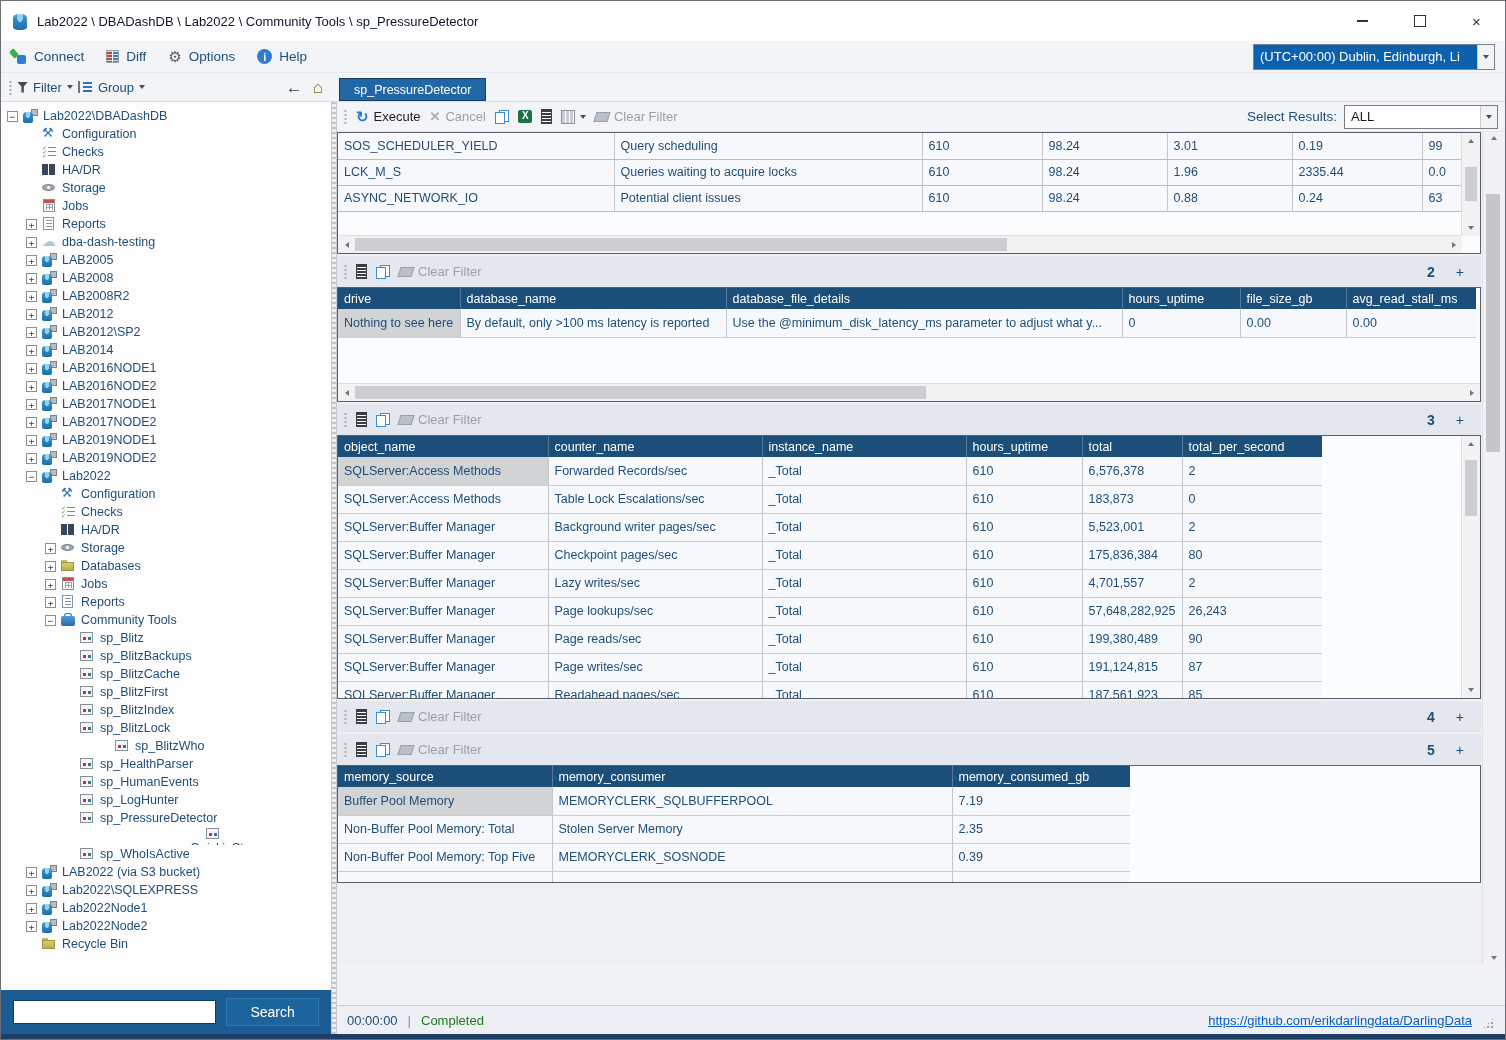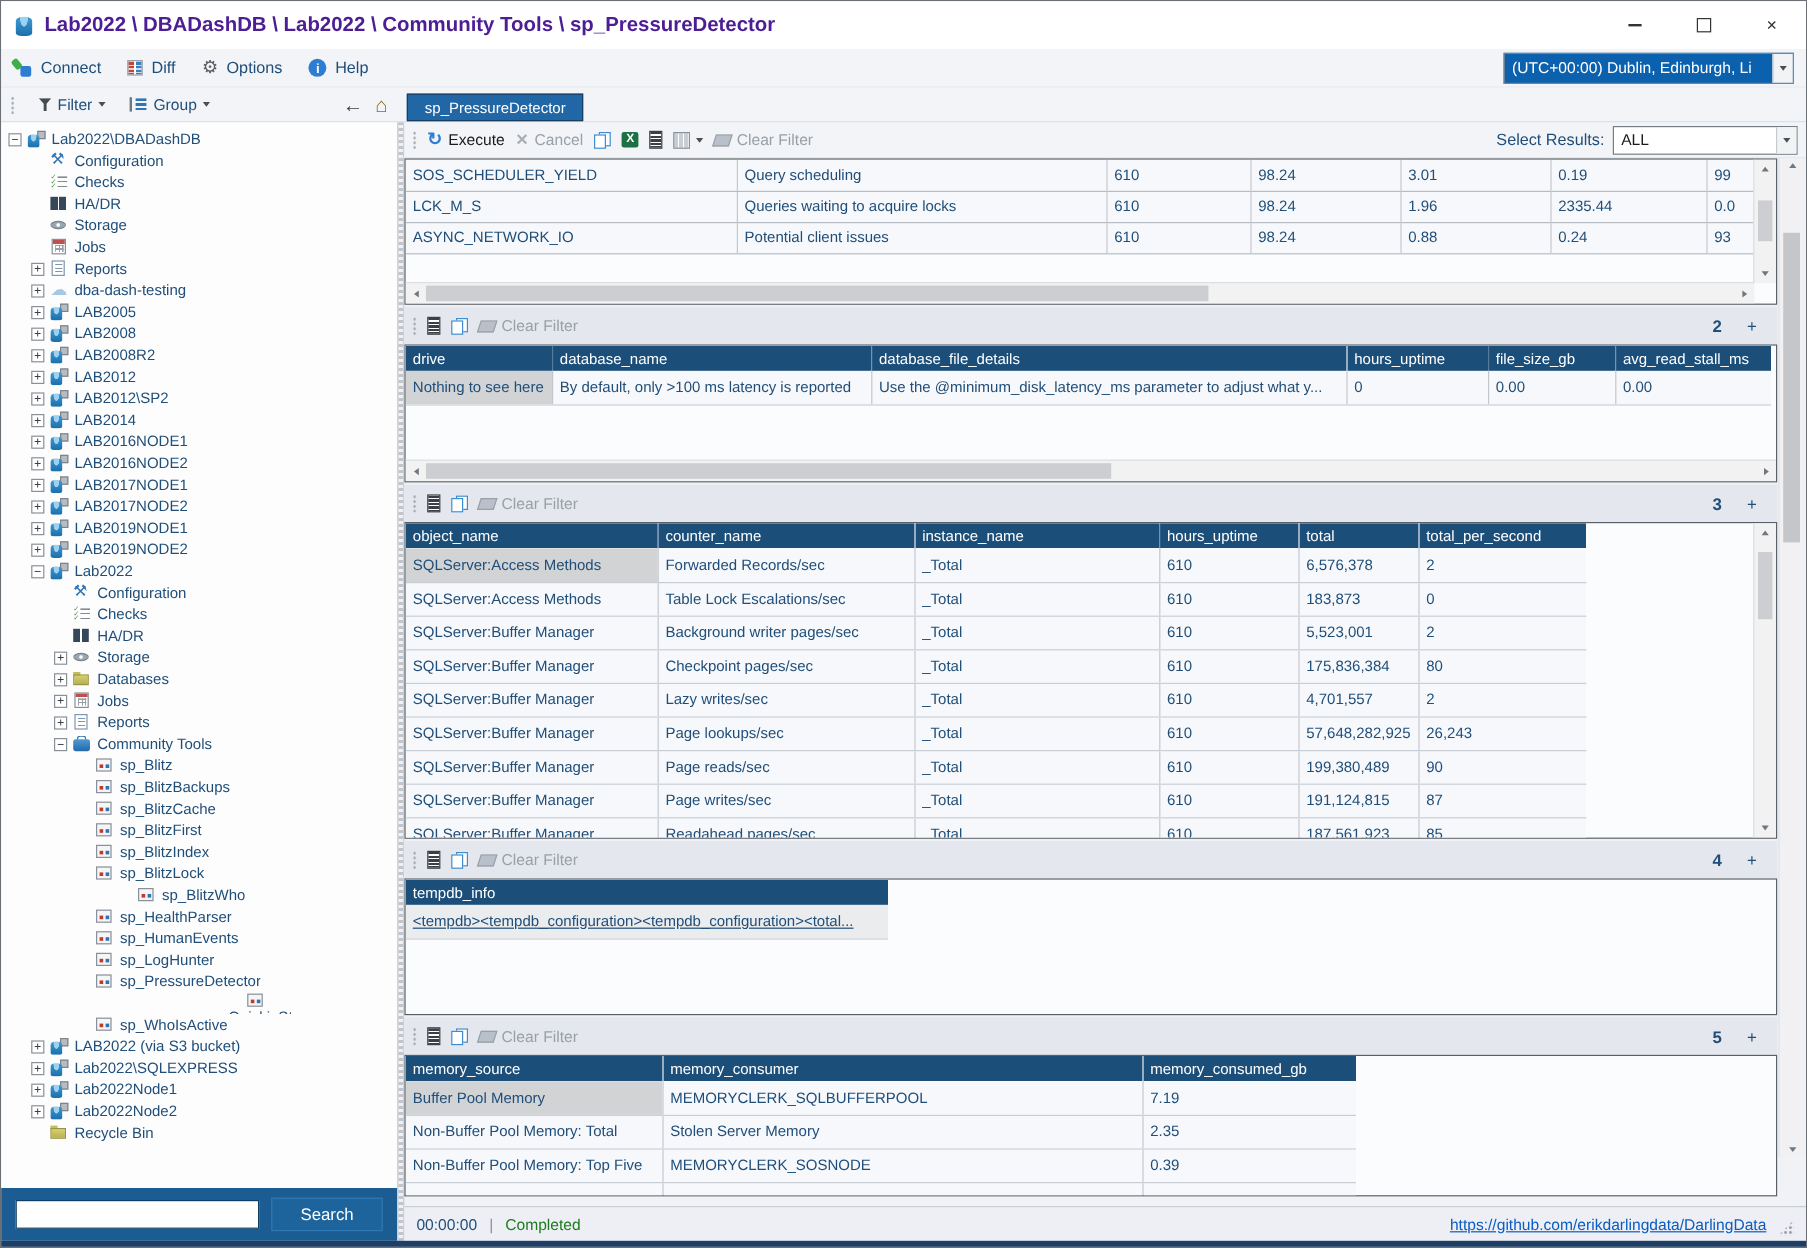--- a/index.html
+++ b/index.html
@@ -5,21 +5,21 @@
   html,body{margin:0;padding:0;}
   body{width:1506px;height:1040px;overflow:hidden;font-family:"Liberation Sans",sans-serif;background:#d8dadd;}
   .app{width:1506px;height:1040px;display:flex;flex-direction:column;background:#f0f2f6;box-sizing:border-box;border:1px solid #6b7076;}
 
   
   .titlebar{height:40px;background:#ffffff;display:flex;align-items:center;padding-left:12px;gap:9px;flex:none;}
   .app-icon{width:15px;height:17px;position:relative;flex:none;}
   .app-icon::after{content:"";position:absolute;left:0;bottom:0;width:14px;height:16px;
     background:radial-gradient(ellipse at 50% 10%,#9ed1f0 30%,transparent 34%),linear-gradient(#3f9ad4,#1b6faa);
     border-radius:6px 6px 5px 5px/4px 4px 3px 3px;}
-  .win-title{font-size:17px;color:#4c1d95;font-weight:bold;}
+  .win-title{font-size:13px;color:#0f172a;}
   .win-controls{margin-left:auto;display:flex;height:40px;}
   .win-btn{width:57px;height:40px;display:flex;align-items:center;justify-content:center;color:#333;}
   .glyph-min{width:11px;height:2px;background:#333;}
   .glyph-max{width:10px;height:10px;border:1.3px solid #333;}
   .glyph-close{font-size:15px;color:#333;line-height:1;}
 
   
   .menubar{height:31px;background:#f2f4f7;display:flex;align-items:center;padding:0 10px;gap:22px;flex:none;border-bottom:1px solid #e6e8ec;}
   .menu-item{display:flex;align-items:center;gap:7px;font-size:13.5px;color:#1f4e79;}
   .icon-connect{width:16px;height:15px;position:relative;}
@@ -34,21 +34,21 @@
   .tz-text{color:#fff;font-size:13px;padding:0 6px;white-space:nowrap;overflow:hidden;flex:1;}
   .combo-caret{width:16px;height:100%;background:#f2f3f5;border-left:1px solid #c6cbd1;display:flex;align-items:center;justify-content:center;flex:none;}
   .tri-down{width:0;height:0;border-left:3.5px solid transparent;border-right:3.5px solid transparent;border-top:4.5px solid #4a4f55;}
   .tri-up{width:0;height:0;border-left:3.5px solid transparent;border-right:3.5px solid transparent;border-bottom:4.5px solid #6f7680;}
   .tri-dn2{width:0;height:0;border-left:3.5px solid transparent;border-right:3.5px solid transparent;border-top:4.5px solid #6f7680;}
   .tri-left{width:0;height:0;border-top:3.5px solid transparent;border-bottom:3.5px solid transparent;border-right:4.5px solid #6f7680;}
   .tri-right{width:0;height:0;border-top:3.5px solid transparent;border-bottom:3.5px solid transparent;border-left:4.5px solid #6f7680;}
 
   
   .filterbar{height:28px;background:#f2f4f7;display:flex;align-items:stretch;flex:none;border-bottom:1px solid #d9dce1;}
-  .fb-left{width:330px;display:flex;align-items:center;gap:20px;padding:0 8px;box-sizing:border-box;flex:none;}
+  .fb-left{width:330px;display:flex;align-items:center;gap:5px;padding:0 8px;box-sizing:border-box;flex:none;}
   .grip{width:3px;height:15px;background-image:radial-gradient(circle,#a6a9ae 1px,transparent 1.2px);background-size:3px 4px;flex:none;}
   .fb-item{display:flex;align-items:center;gap:5px;font-size:13px;color:#1f4e79;}
   .icon-funnel{width:11px;height:11px;background:#454a50;clip-path:polygon(0 0,100% 0,62% 45%,62% 100%,40% 100%,40% 45%);}
   .icon-group{width:13px;height:12px;border-left:2px solid #6b7884;position:relative;}
   .icon-group::before{content:"";position:absolute;left:3px;top:1px;width:9px;height:10px;background:repeating-linear-gradient(180deg,#2e75b6 0 2px,transparent 2px 4px);}
   .nav-icons{margin-left:auto;display:flex;align-items:center;gap:10px;}
   .icon-back{font-size:17px;color:#3c4046;line-height:1;}
   .icon-home{font-size:17px;color:#8a6d1a;line-height:1;}
   .fb-splitter{width:6px;flex:none;}
   .fb-tabs{flex:1;display:flex;align-items:flex-end;}
@@ -540,21 +540,21 @@
                     <td>2335.44</td>
                     <td>0.0</td>
                   </tr>
                   <tr>
                     <td>ASYNC_NETWORK_IO</td>
                     <td>Potential client issues</td>
                     <td>610</td>
                     <td>98.24</td>
                     <td>0.88</td>
                     <td>0.24</td>
-                    <td>93</td>
+                    <td>63</td>
                   </tr>
                 </tbody>
               </table>
             </div>
           <div class="vscroll" style="bottom:17px;">
             <span class="vs-btn">
                 <span class="tri-up"></span>
               </span>
             <span class="vs-thumb" style="margin-top:18px;height:34px;"></span>
             <span class="vs-btn" style="margin-top:auto;">
@@ -750,39 +750,20 @@
           <span class="grip"></span>
           <span class="icon-columns"></span>
           <span class="icon-copy"></span>
           <div class="tb-item tb-disabled">
             <span class="icon-eraser"></span>
             <span>Clear Filter</span>
           </div>
           <span class="sec-num">4</span>
           <span class="sec-plus">+</span>
         </div>
-        <div class="gridbox" id="box4">
-          <div id="g4">
-              <table class="grid" style="width: 402px;">
-                <colgroup>
-                  <col style="width: 402px;">
-                </colgroup>
-                <thead>
-                  <tr>
-                    <th>tempdb_info</th>
-                  </tr>
-                </thead>
-                <tbody>
-                  <tr>
-                    <td><span class="link-text">&lt;tempdb&gt;&lt;tempdb_configuration&gt;&lt;tempdb_configuration&gt;&lt;total...</span></td>
-                  </tr>
-                </tbody>
-              </table>
-            </div>
-        </div>
 
         <div class="secbar">
           <span class="grip"></span>
           <span class="icon-columns"></span>
           <span class="icon-copy"></span>
           <div class="tb-item tb-disabled">
             <span class="icon-eraser"></span>
             <span>Clear Filter</span>
           </div>
           <span class="sec-num">5</span>

